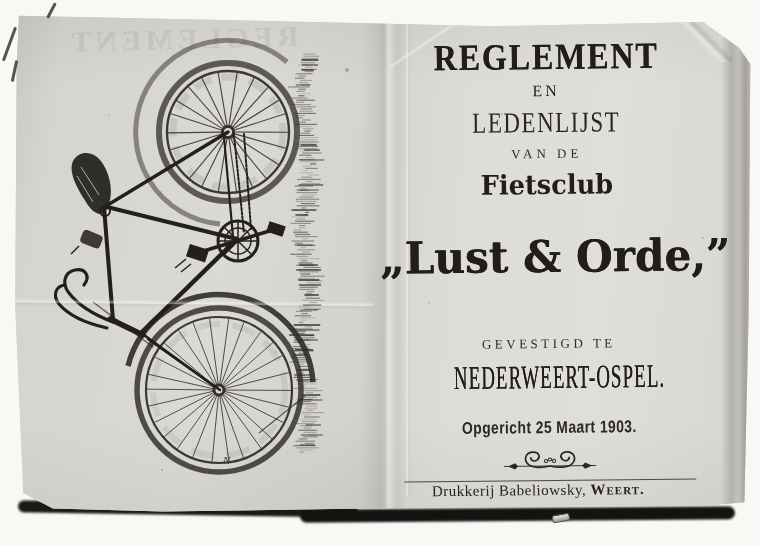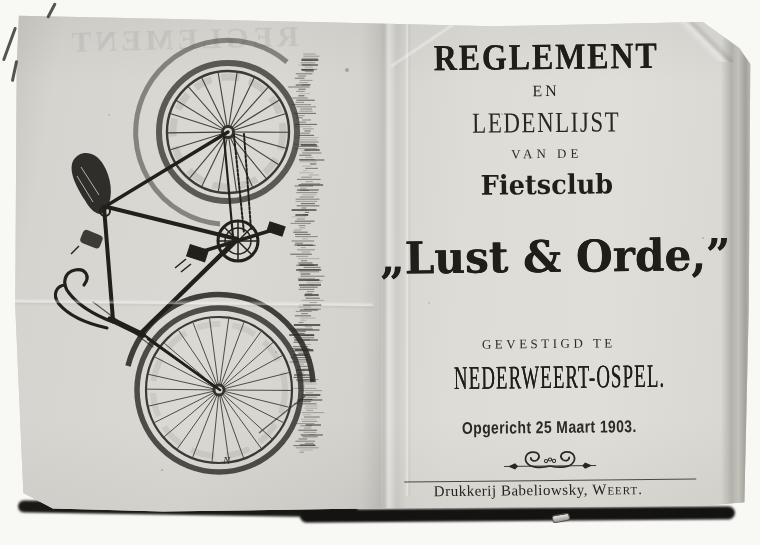--- a/index.html
+++ b/index.html
@@ -66,21 +66,21 @@
   .l-fietsclub{top:165px;font-size:27px;font-family:"DejaVu Serif",serif;font-weight:bold;--sx:.95;}
   .l-clubname{top:229px;font-size:44px;font-family:"DejaVu Serif",serif;font-weight:bold;--sx:.96;
     text-shadow:.4px 0 0 currentColor;}
   .l-gevestigd{top:331px;font-size:13px;letter-spacing:3.5px;color:#2e2b27;}
   .l-location{top:355px;font-size:33px;letter-spacing:2px;--sx:.57;text-shadow:0 0 .4px currentColor;}
   .l-founded{top:413px;font-size:17px;font-family:"Liberation Sans",sans-serif;font-weight:bold;
     letter-spacing:.5px;--sx:.82;color:#2c2925;}
   .orn{position:absolute;top:442px;left:50%;margin-left:-48px;}
   .imprint-rule{position:absolute;top:474px;left:29px;width:292px;border-top:1px solid rgba(40,37,33,.8);}
   .l-imprint{top:477px;font-size:15px;letter-spacing:.5px;transform:translateX(-12px);color:#262320;}
-  .sc{font-variant:small-caps;letter-spacing:1px;font-weight:normal;}
+  .sc{font-variant:small-caps;letter-spacing:1px;font-weight:bold;}
   .staple{position:absolute;left:552px;top:514px;width:16px;height:6px;z-index:3;
     background:linear-gradient(180deg,#e9e9e7,#999792);border:1px solid #55534f;border-radius:3px;
     transform:rotate(-10deg);}
 </style>
 </head>
 <body>
 
 <div class="stage">
 
   <div class="shadow s1"></div>

